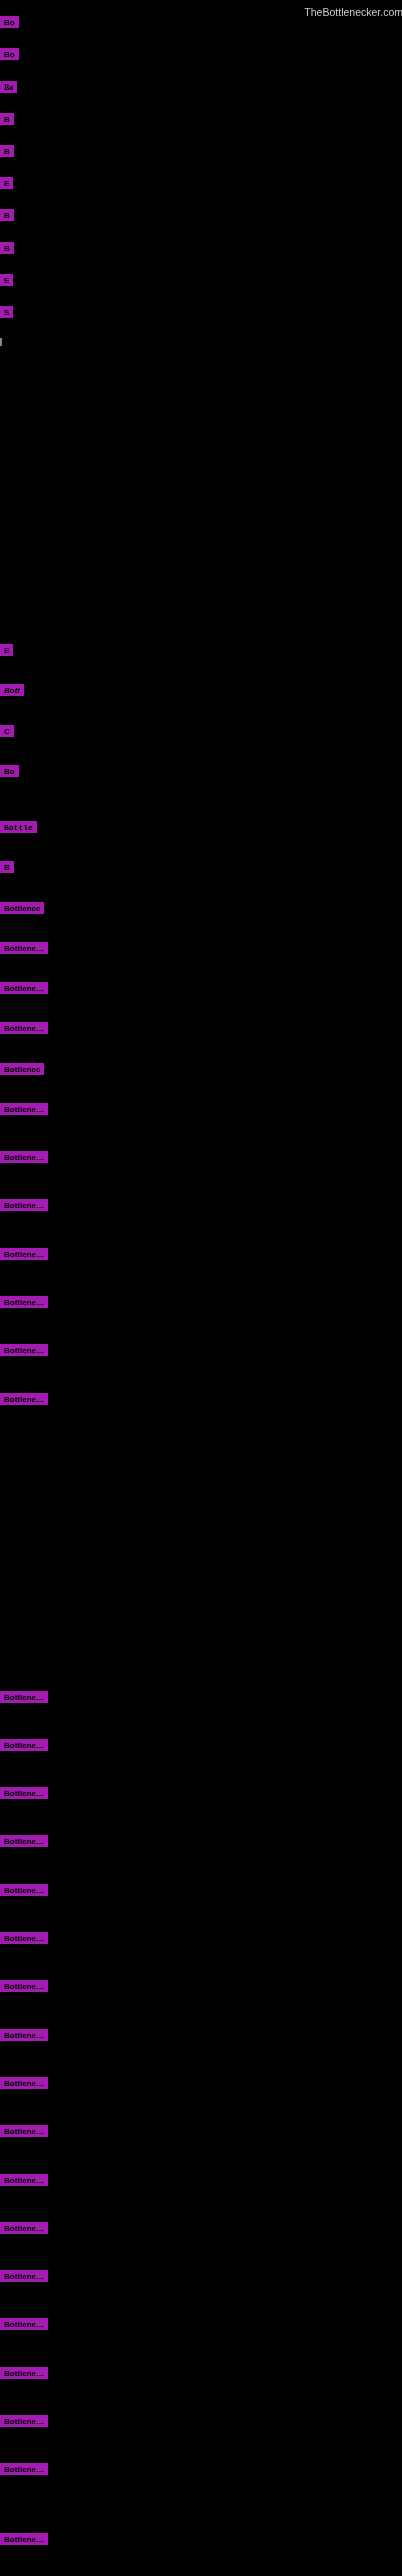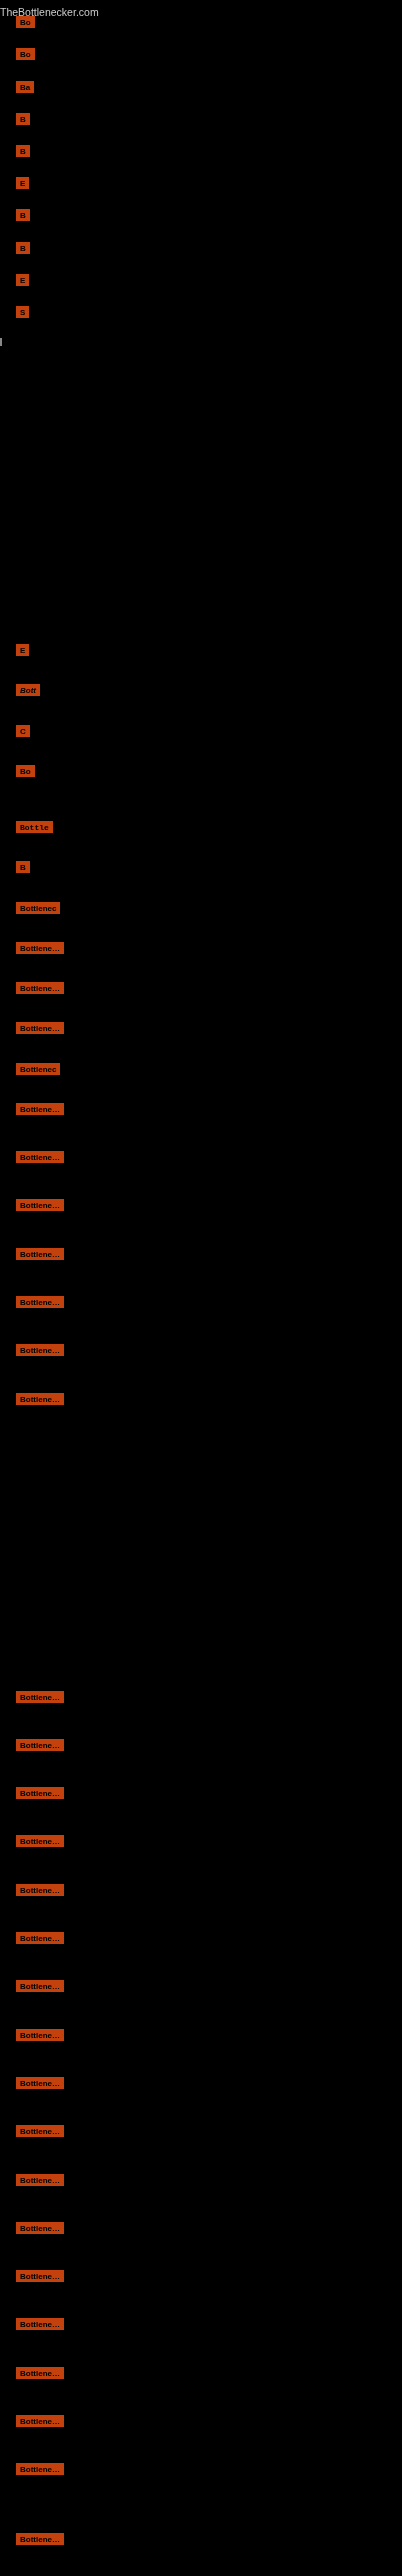--- a/index.html
+++ b/index.html
@@ -10,57 +10,57 @@
     body {
       background-color: #000000;
       width: 403px;
       min-height: 2576px;
       font-family: Arial, sans-serif;
       position: relative;
     }
     .site-title {
       color: #cccccc;
       font-size: 10.5px;
-      text-align: left;
+      text-align: right;
       padding: 6.4px 0 3.2px 0;
       position: absolute;
       top: 0;
       left: 0;
       right: 0;
     }
     .orange-badge {
-      background-color: #c2410c;
+      background-color: #a21caf;
       color: #000;
       font-size: 8px;
       font-weight: bold;
       padding: 1.6px 4px;
       display: inline-block;
       position: absolute;
-      left: 16px;
+      left: 0;
       white-space: nowrap;
       overflow: hidden;
       max-width: 48px;
       text-overflow: ellipsis;
     }
     .thin-line {
       position: absolute;
       left: 0;
       width: 1.6px;
       height: 8px;
       background-color: #888;
     }
   </style>
 </head>
 <body>
 
 <div class="site-title">TheBottlenecker.com</div>
 
 <div class="orange-badge" title="Bottleneck" style="top: 16px;">Bo</div>
 <div class="orange-badge" title="Bottleneck" style="top: 48px;">Bo</div>
-<div class="orange-badge" title="Batch" style="top: 81px;">Ba</div>
+<div class="orange-badge" title="Batch" style="top: 81px; font-family: Liberation Serif, serif;">Ba</div>
 <div class="orange-badge" title="B" style="top: 113px;">B</div>
 <div class="orange-badge" title="B" style="top: 145px;">B</div>
 <div class="orange-badge" title="E" style="top: 177px;">E</div>
 <div class="orange-badge" title="B" style="top: 209px;">B</div>
 <div class="orange-badge" title="B" style="top: 242px;">B</div>
 <div class="orange-badge" title="E" style="top: 274px;">E</div>
 <div class="orange-badge" title="S" style="top: 306px;">S</div>
 <div class="thin-line" style="top: 338px;"></div>
 <div class="orange-badge" title="E" style="top: 644px;">E</div>
 <div class="orange-badge" title="Bottleneck" style="top: 684px; font-style: italic;">Bott</div>

